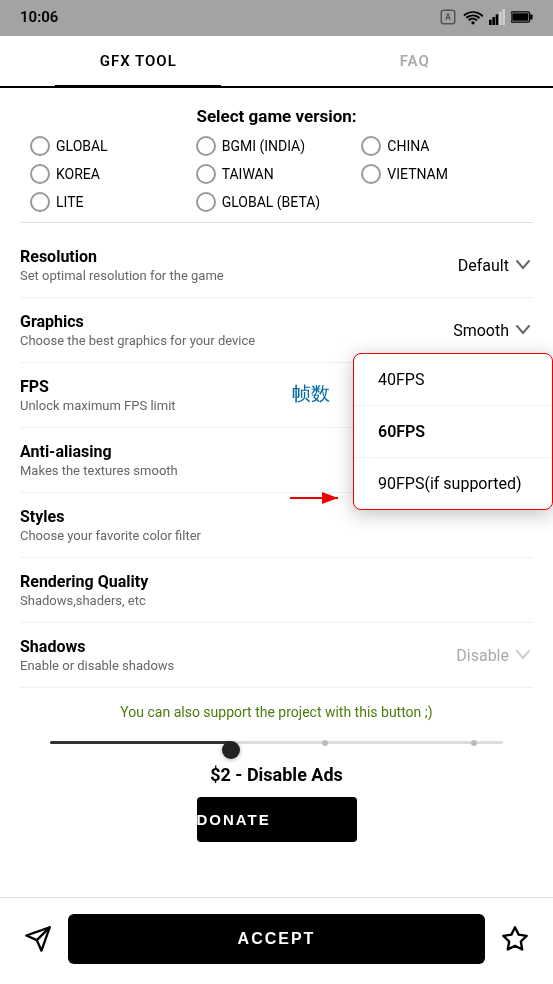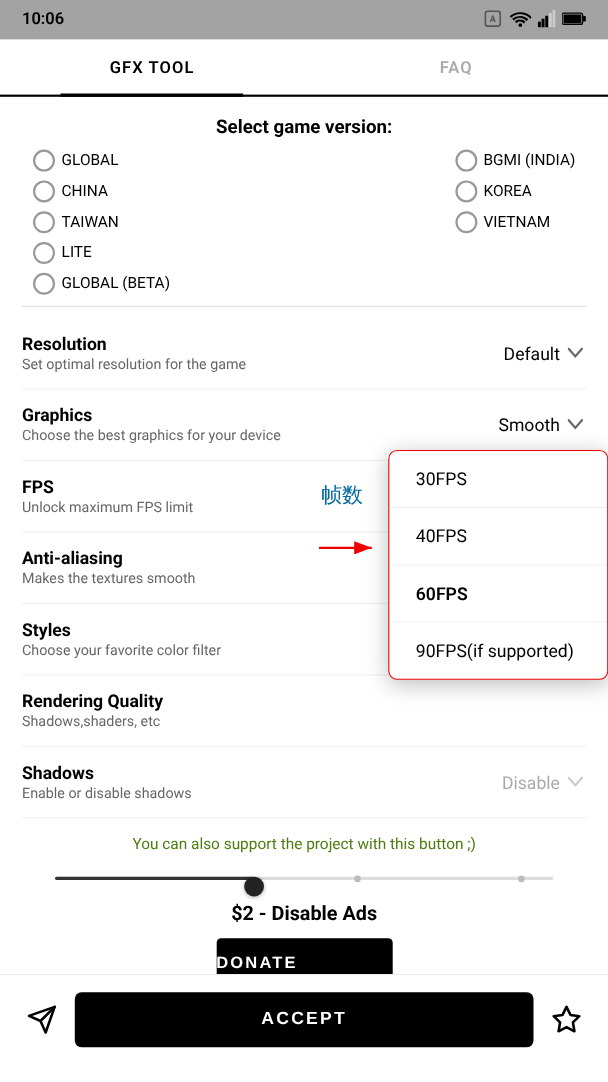--- a/index.html
+++ b/index.html
@@ -72,21 +72,21 @@
     
     .section-title {
       text-align: center;
       font-size: 17px;
       font-weight: 700;
       padding: 18px 0 10px;
     }
 
     .radio-grid {
       display: grid;
-      grid-template-columns: repeat(1, 1fr);
+      grid-template-columns: repeat(3, 1fr);
       gap: 8px 4px;
       margin-bottom: 4px;
       padding: 0 10px;
     }
     .radio-item {
       display: flex;
       align-items: center;
       gap: 6px;
       font-size: 14px;
       cursor: pointer;
@@ -261,21 +261,21 @@
       letter-spacing: 2px;
       border: none;
       border-radius: 4px;
       cursor: pointer;
       text-align: left;
     }
 
     
     .bottom-bar {
       position: fixed;
-      bottom: 16px;
+      bottom: 4px;
       left: 0;
       width: 553px;
       background: #fff;
       border-top: 1px solid #e0e0e0;
       display: flex;
       align-items: center;
       padding: 16px 20px;
       gap: 12px;
     }
     .share-icon {
@@ -422,21 +422,20 @@
 
   <div class="setting-row fps-dropdown-container" style="position: relative;">
     <div class="setting-label">
       <div class="label-title">FPS</div>
       <div class="label-desc">Unlock maximum FPS limit</div>
     </div>
 
     <span style="position:absolute; left:272px; top:18px; color:#0369a1; font-size:19px; z-index:150;">帧数</span>
 
     <div class="fps-dropdown-popup" style="top: -10px;">
-      <div class="fps-option">30FPS</div>
       <div class="fps-option">40FPS</div>
       <div class="fps-option" style="font-weight:600;">60FPS</div>
       <div class="fps-option">90FPS(if supported)</div>
     </div>
   </div>
 
   <div class="setting-row">
     <div class="setting-label">
       <div class="label-title">Anti-aliasing</div>
       <div class="label-desc">Makes the textures smooth</div>

